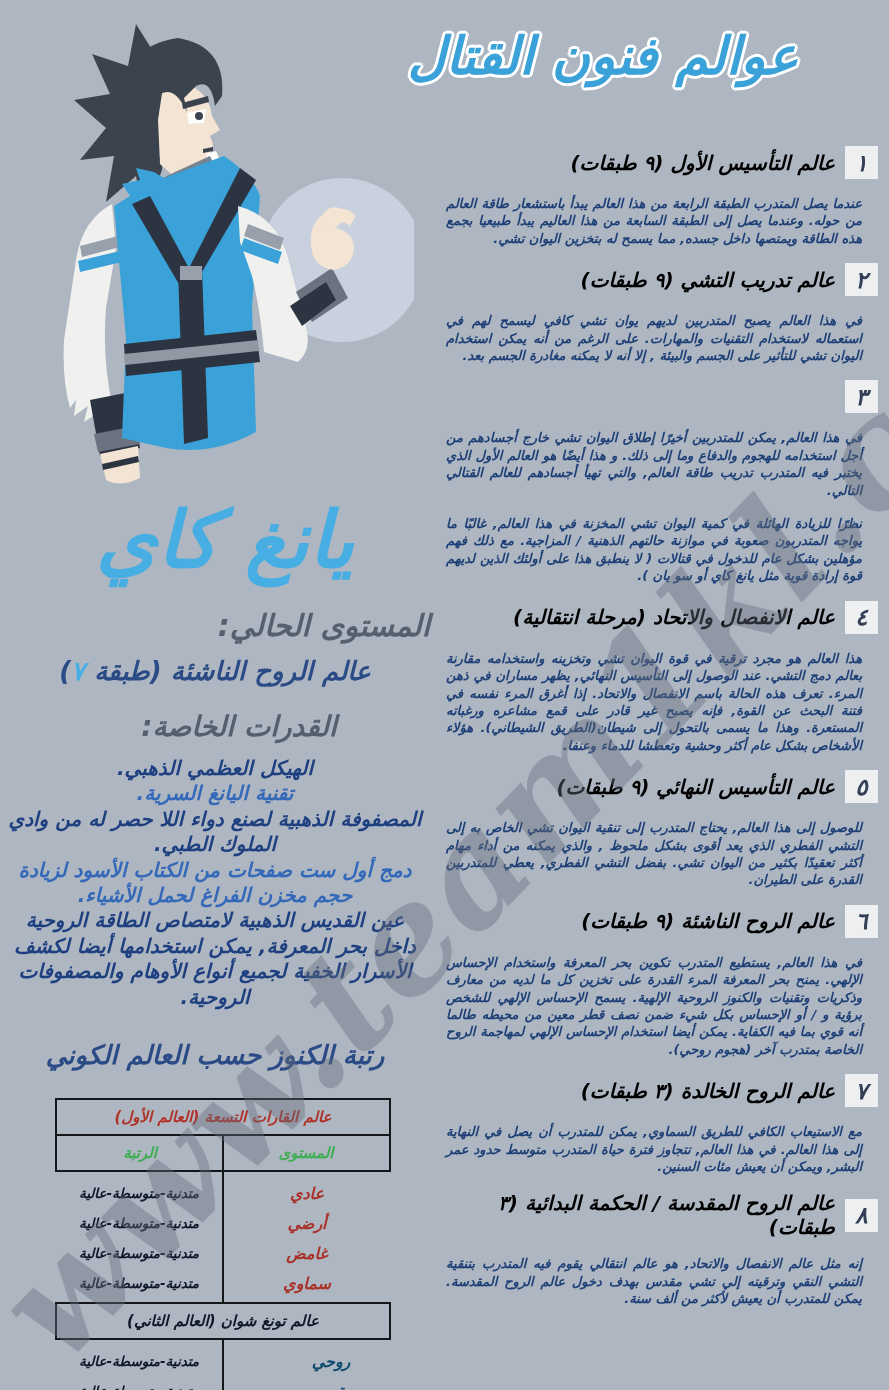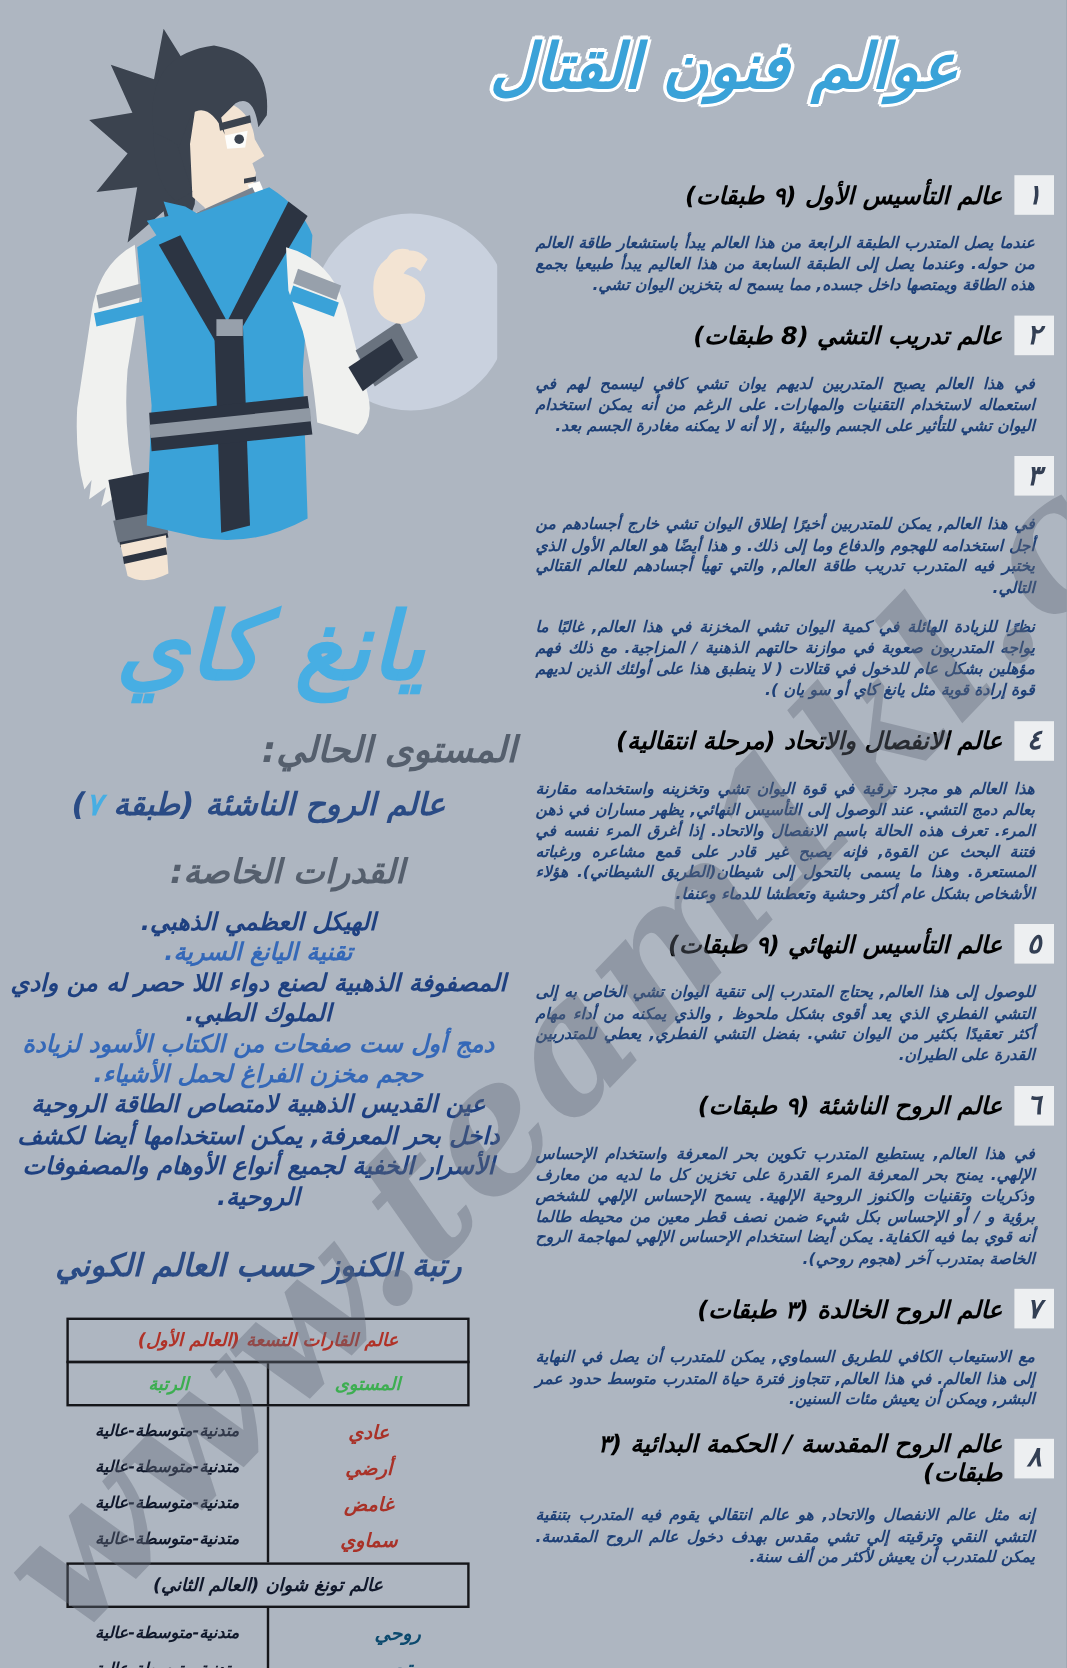--- a/index.html
+++ b/index.html
@@ -212,21 +212,21 @@
       <div class="sec-head">
         <span class="badge">١</span>
         <span class="sec-title">عالم التأسيس الأول (٩ طبقات)</span>
       </div>
       <p class="sec-body">عندما يصل المتدرب الطبقة الرابعة من هذا العالم يبدأ باستشعار طاقة العالم من حوله. وعندما يصل إلى الطبقة السابعة من هذا العاليم يبدأ طبيعيا بجمع هذه الطاقة ويمتصها داخل جسده, مما يسمح له بتخزين اليوان تشي.</p>
     </div>
 
     <div class="world">
       <div class="sec-head">
         <span class="badge">٢</span>
-        <span class="sec-title">عالم تدريب التشي (8 طبقات)</span>
+        <span class="sec-title">عالم تدريب التشي (٩ طبقات)</span>
       </div>
       <p class="sec-body">في هذا العالم يصبح المتدربين لديهم يوان تشي كافي ليسمح لهم في استعماله لاستخدام التقنيات والمهارات. على الرغم من أنه يمكن استخدام اليوان تشي للتأثير على الجسم والبيئة , إلا أنه لا يمكنه مغادرة الجسم بعد.</p>
     </div>
 
     <div class="world">
       <div class="sec-head">
         <span class="badge">٣</span>
       </div>
       <p class="sec-body">في هذا العالم, يمكن للمتدربين أخيرًا إطلاق اليوان تشي خارج أجسادهم من أجل استخدامه للهجوم والدفاع وما إلى ذلك. و هذا أيضًا هو العالم الأول الذي يختبر فيه المتدرب تدريب طاقة العالم, والتي تهيأ أجسادهم للعالم القتالي التالي.</p>
       <p class="sec-body">نظرًا للزيادة الهائلة في كمية اليوان تشي المخزنة في هذا العالم, غالبًا ما يواجه المتدربون صعوبة في موازنة حالتهم الذهنية / المزاجية. مع ذلك فهم مؤهلين بشكل عام للدخول في قتالات ( لا ينطبق هذا على أولئك الذين لديهم قوة إرادة قوية مثل يانغ كاي أو سو يان ).</p>

